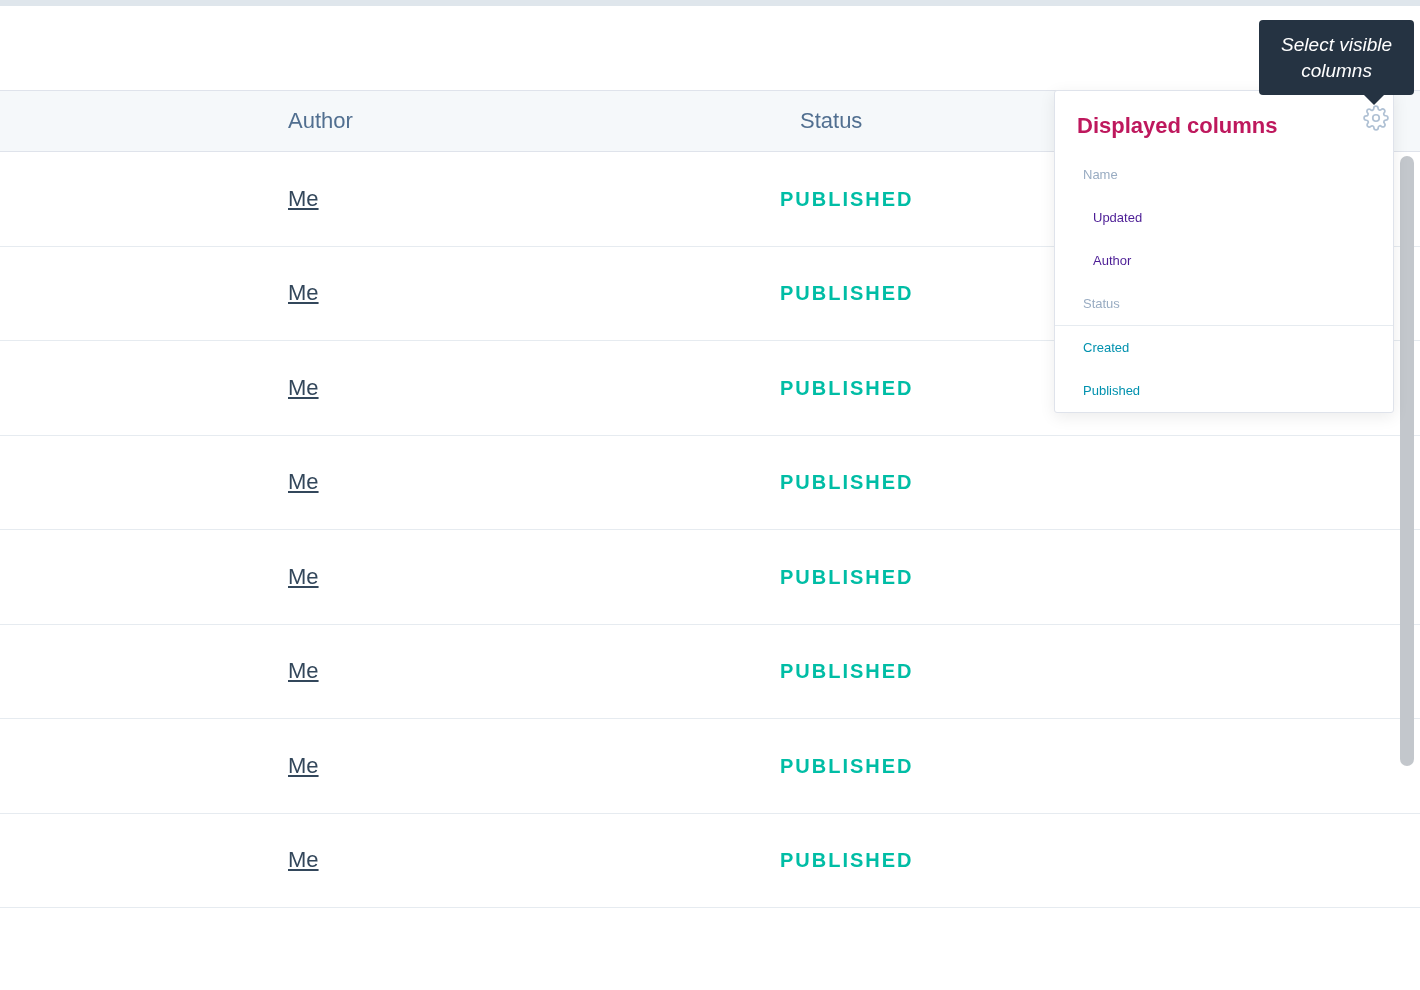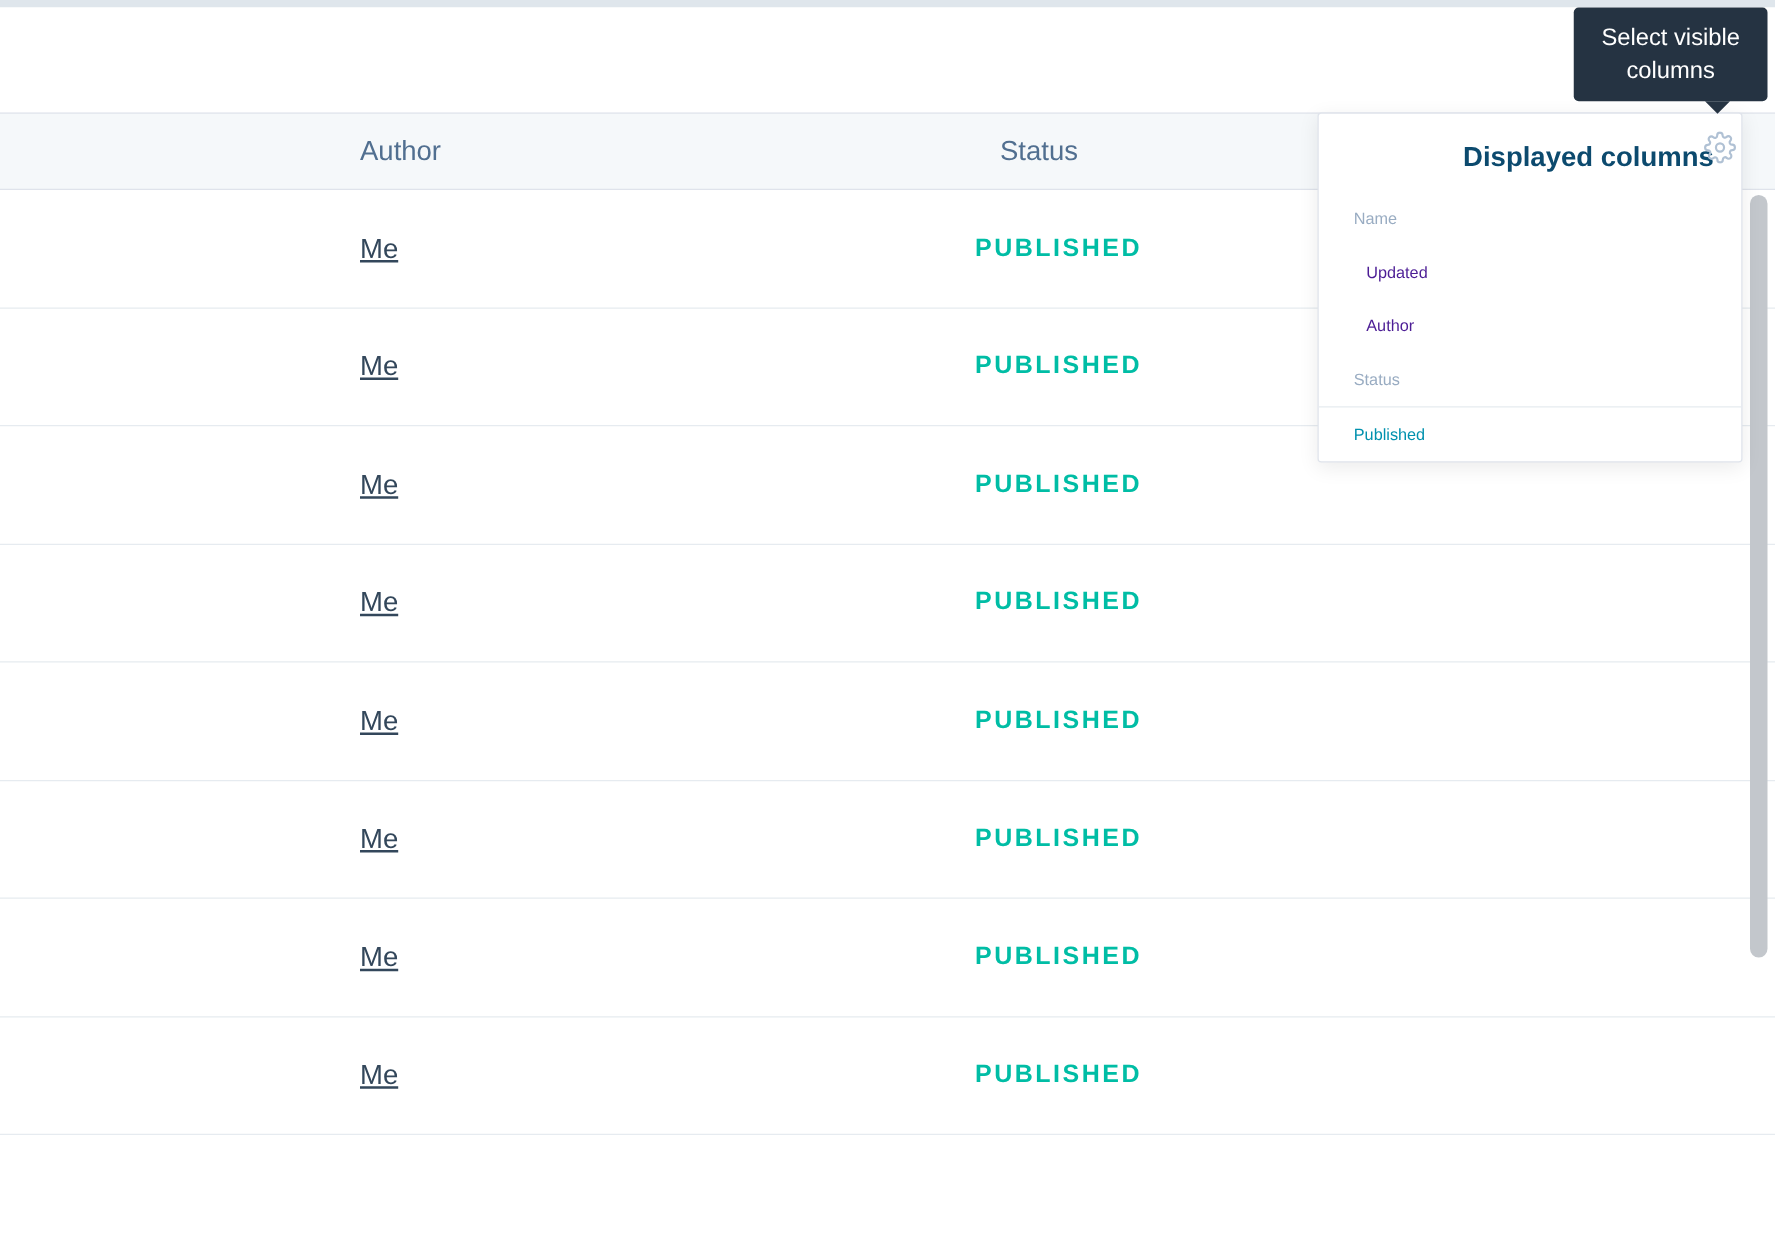--- a/index.html
+++ b/index.html
@@ -21,26 +21,26 @@
   .tbody { position:absolute; left:0; right:0; top:152px; }
   .row { height:94.5px; border-bottom:1px solid #e6ebf0; position:relative; }
   .cell-author { position:absolute; left:288px; top:50%; transform:translateY(-50%); font-size:22px; color:#33475b;text-decoration:underline; }
   .cell-status { position:absolute; left:780px; top:50%; transform:translateY(-50%); font-size:20px; font-weight:600; letter-spacing:2px; color:#00bda5; }
 
   
   .gear-btn { position:absolute; right:24px; top:100px; width:40px; height:40px; display:flex; align-items:center; justify-content:center; cursor:pointer; z-index:30; }
   .gear-btn svg { width:26px; height:26px; stroke:#b0c1d4; fill:none; stroke-width:1.6; }
 
   
-  .tooltip { position:absolute; right:6px; top:6px; background:#253342; color:#fff; padding:12px 22px; border-radius:4px; font-size:19px; text-align:center; line-height:1.35; z-index:40; }
+  .tooltip { position:absolute; right:6px; top:20px; background:#253342; color:#fff; padding:12px 22px; border-radius:4px; font-size:19px; text-align:center; line-height:1.35; z-index:40;font-style:italic; }
   .tooltip::after { content:""; position:absolute; bottom:-10px; right:30px; border:10px solid transparent; border-top-color:#253342; border-bottom:none; }
 
   
   .popover { position:absolute; right:26px; top:90px; width:340px; background:#fff; border:1px solid #dfe3eb; border-radius:3px; box-shadow:0 4px 16px rgba(0,0,0,0.08); z-index:20; }
-  .pop-section-title { font-size:22px; font-weight:600; color:#0c4a6e; padding:22px 22px 14px 22px;text-align:right; }
+  .pop-section-title { font-size:22px; font-weight:600; color:#be185d; padding:22px 22px 14px 22px; }
   .pop-item { padding:14px 22px; font-size:13px; cursor:pointer; }
   .pop-item.locked { color:#99acc2; cursor:default; padding-left:28px;}
   .pop-item.sortable { color:#4c1d95; padding-left:38px; }
   .pop-item.avail { color:#0091ae; padding-left:28px;}
   .pop-divider { height:1px; background:#e6ebf0; }
 
   
   .vscroll { position:absolute; right:6px; top:156px; width:14px; height:610px; background:#c3c7cc; border-radius:7px; z-index:15; }
 </style>
 </head>
@@ -107,17 +107,18 @@
   <div class="popover">
     <div class="pop-section-title">Displayed columns</div>
 
     <div class="pop-item locked">Name</div>
     <div class="pop-item sortable">Updated</div>
     <div class="pop-item sortable">Author</div>
     <div class="pop-item locked">Status</div>
 
     <div class="pop-divider"></div>
 
+    <div class="pop-item avail">Created</div>
     <div class="pop-item avail">Published</div>
   </div>
 
   <div class="vscroll"></div>
 </div>
 
 </body></html>

